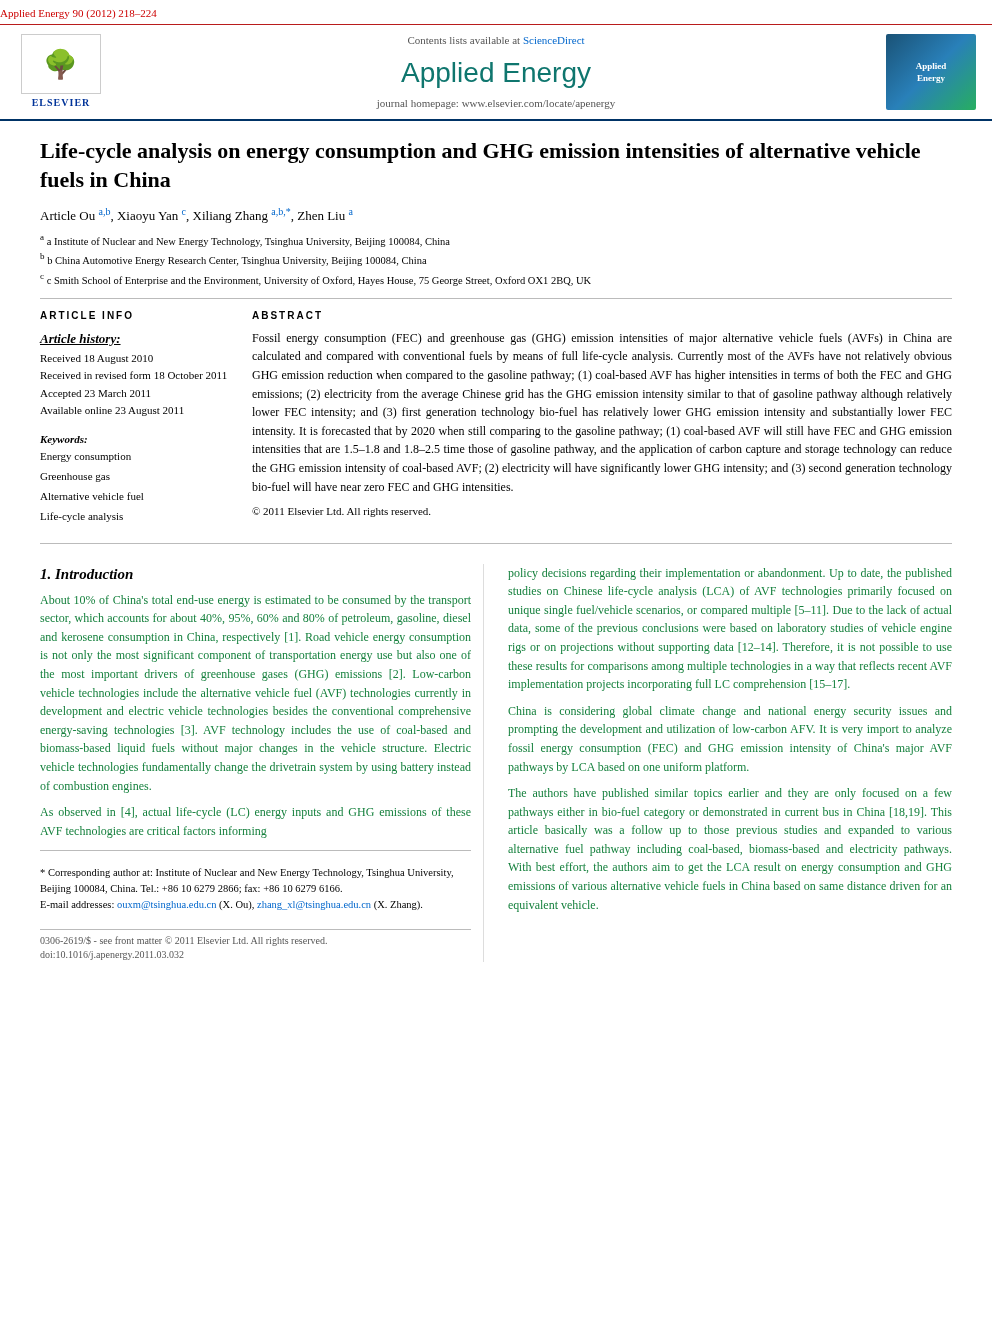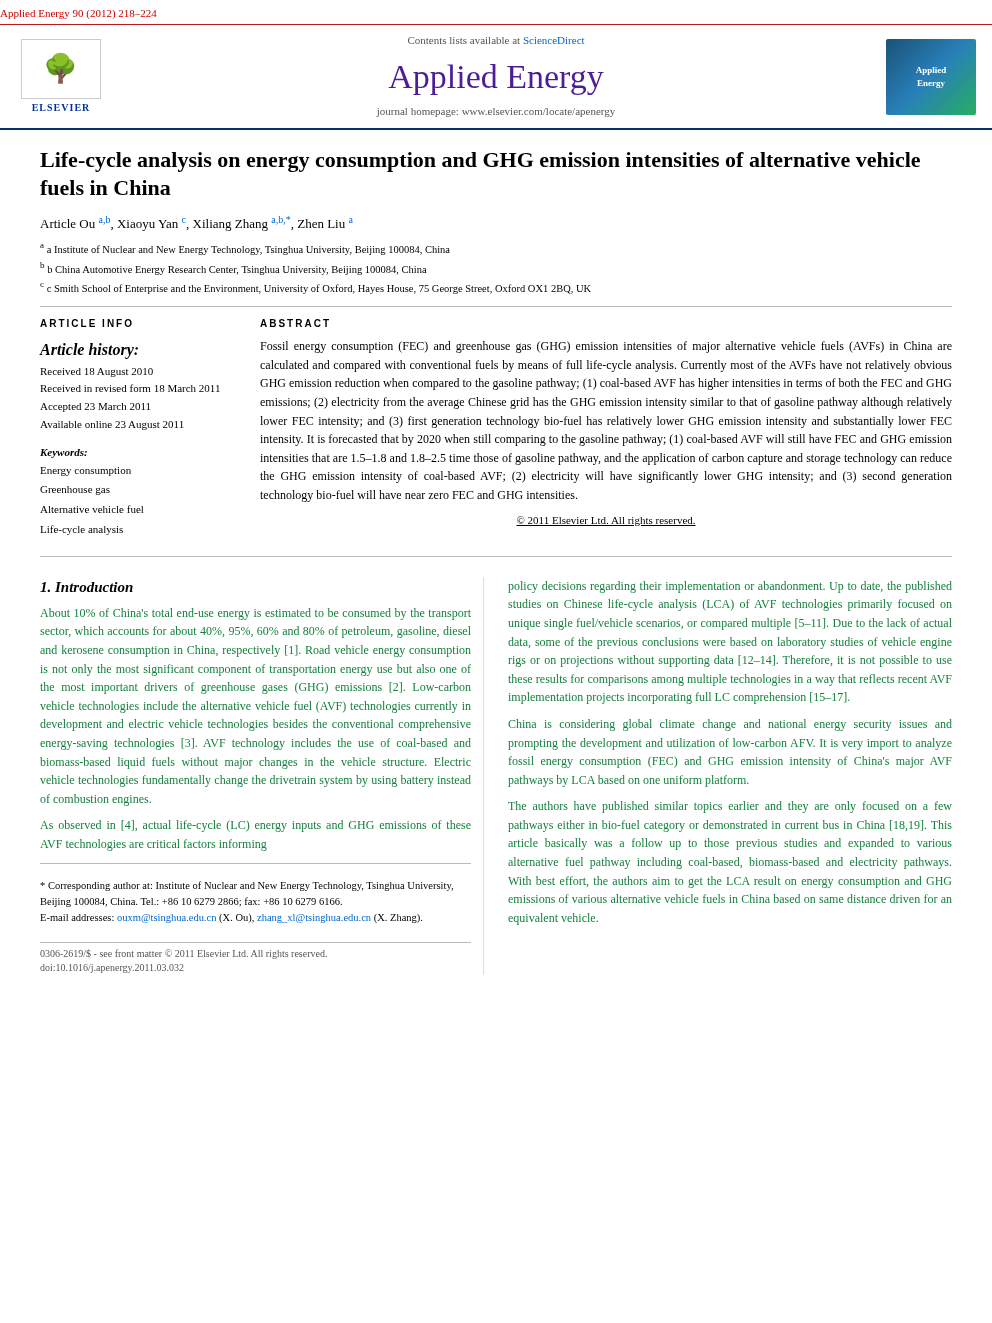--- a/index.html
+++ b/index.html
@@ -60,24 +60,24 @@
     .content-list {
       font-size: 11px;
       color: #555;
       margin-bottom: 4px;
     }
     .content-list a {
       color: #0066cc;
       text-decoration: none;
     }
     .journal-title {
-      font-size: 34px;
+      font-size: 28px;
       font-weight: normal;
-      color: #4c1d95;
-      font-family: Liberation Serif, serif;
+      color: #0f766e;
+      font-family: Liberation Sans, sans-serif;
       margin: 4px 0;
     }
     .journal-homepage {
       font-size: 11px;
       color: #555;
     }
     .applied-energy-logo {
       width: 90px;
       height: 76px;
       background: linear-gradient(135deg, #1a5276, #2980b9, #27ae60);
@@ -124,21 +124,21 @@
     .affiliations sup {
       font-size: 9px;
     }
     .divider {
       border: none;
       border-top: 1px solid #bbb;
       margin: 10px 0;
     }
     .two-col {
       display: flex;
-      gap: 20px;
+      gap: 12px;
       margin-top: 8px;
     }
     .left-col {
       width: 200px;
       flex-shrink: 0;
     }
     .right-col {
       flex: 1;
     }
     .section-label {
@@ -151,46 +151,46 @@
       text-transform: uppercase;
     }
     .article-info-block {
       font-size: 11px;
       line-height: 1.6;
       color: #000;
     }
     .article-info-block .info-title {
       font-style: italic;
       font-weight: bold;
-      font-size: 16px;
+      font-size: 13px;
+      text-decoration: underline;
     }
     .keywords-section {
       margin-top: 12px;
     }
     .keywords-section .kw-title {
       font-style: italic;
       font-weight: bold;
       font-size: 11px;
     }
     .keywords-section .kw-list {
       font-size: 11px;
       line-height: 1.8;
     }
     .abstract-text {
       font-size: 12px;
       line-height: 1.55;
       text-align: justify;
       color: #000;
     }
     .copyright {
-      text-align: center;
+      text-align: left;
       font-size: 11px;
       margin-top: 8px;
       color: #000;
-      text-decoration: underline;
     }
     .body-two-col {
       display: flex;
       gap: 24px;
       margin-top: 20px;
     }
     .body-left {
       flex: 1;
     }
     .body-right {
@@ -275,21 +275,21 @@
   </div>
 
   <hr class="divider">
 
   <div class="two-col">
     <div class="left-col">
       <div class="section-label">ARTICLE INFO</div>
       <div class="article-info-block">
         <div class="info-title">Article history:</div>
         <div>Received 18 August 2010</div>
-        <div>Received in revised form 18 March 2011</div>
+        <div>Received in revised form 18 October 2011</div>
         <div>Accepted 23 March 2011</div>
         <div>Available online 23 August 2011</div>
       </div>
       <div class="keywords-section">
         <div class="kw-title">Keywords:</div>
         <div class="kw-list">
           <div>Energy consumption</div>
           <div>Greenhouse gas</div>
           <div>Alternative vehicle fuel</div>
           <div>Life-cycle analysis</div>

